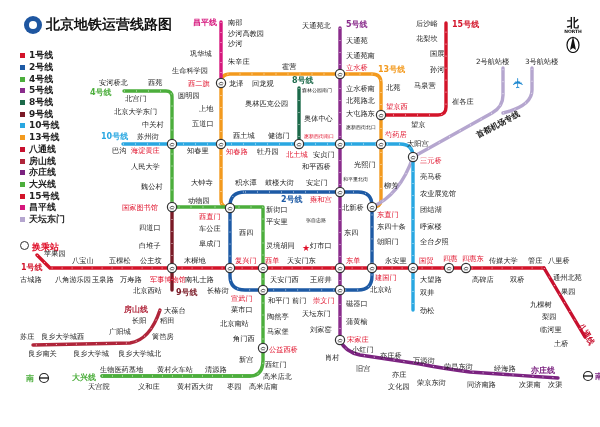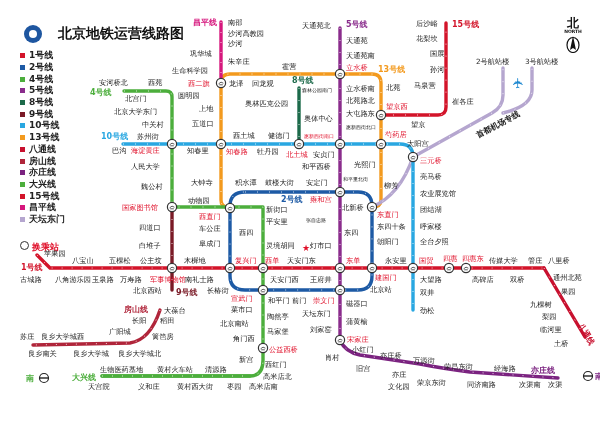--- a/index.html
+++ b/index.html
@@ -1,18 +1,18 @@
 <!DOCTYPE html>
 <html><head>
 <meta charset="utf-8">
 <style>
   html,body{margin:0;padding:0;background:#fff;}
   body{width:600px;height:427px;overflow:hidden;position:relative;font-family:"DejaVu Sans","Liberation Sans",sans-serif;}
   #map{position:absolute;left:0;top:0;width:600px;height:427px;}
-  .title{position:absolute;left:24px;top:16px;display:flex;align-items:flex-end;gap:16px;margin-top:9px;}
+  .title{position:absolute;left:24px;top:16px;display:flex;align-items:flex-end;gap:4px;}
   .logo{width:18px;height:18px;border-radius:50%;background:#1e56a0;position:relative;}
   .logo:after{content:"";position:absolute;left:5px;top:5px;width:8px;height:8px;border-radius:50%;background:#fff;}
   .title-text{font-size:14px;font-weight:bold;color:#111;letter-spacing:0;}
   .legend{position:absolute;left:20px;top:50px;}
   .legend-item{display:flex;align-items:center;height:11.7px;font-size:9px;font-weight:bold;color:#222;}
   .legend-swatch{width:5px;height:5px;margin-right:4px;}
   .legend-transfer{display:flex;align-items:flex-start;font-size:9px;font-weight:bold;color:#e0102a;margin-top:16px;}
   .legend-transfer .ring{width:9px;height:9px;border:1.2px solid #333;border-radius:50%;margin-right:3px;box-sizing:border-box;}
   .compass{position:absolute;left:561px;top:17px;text-align:center;width:24px;}
   .compass .cn{font-size:12px;font-weight:bold;color:#111;line-height:12px;}

